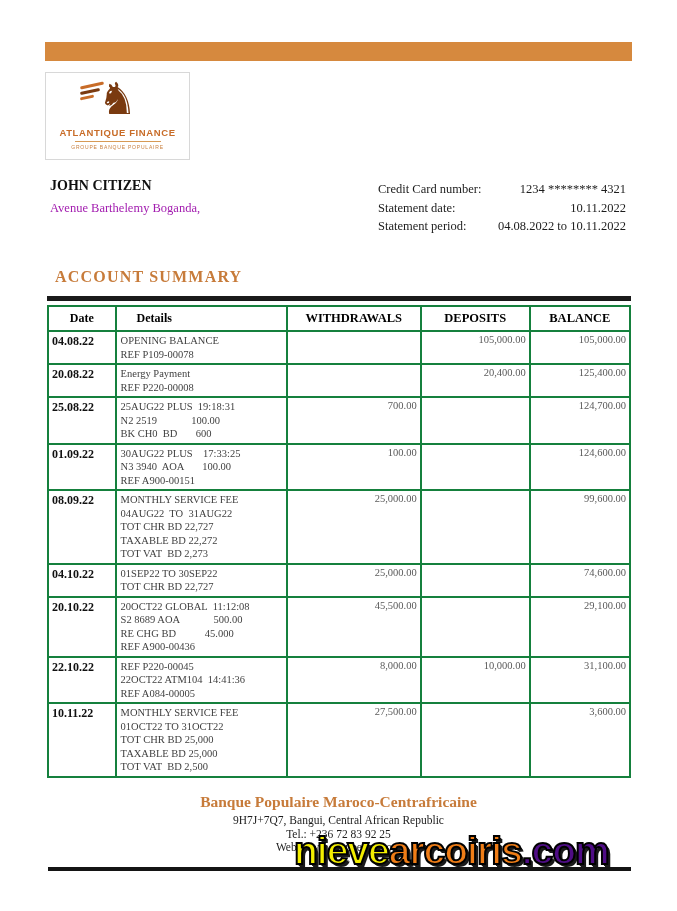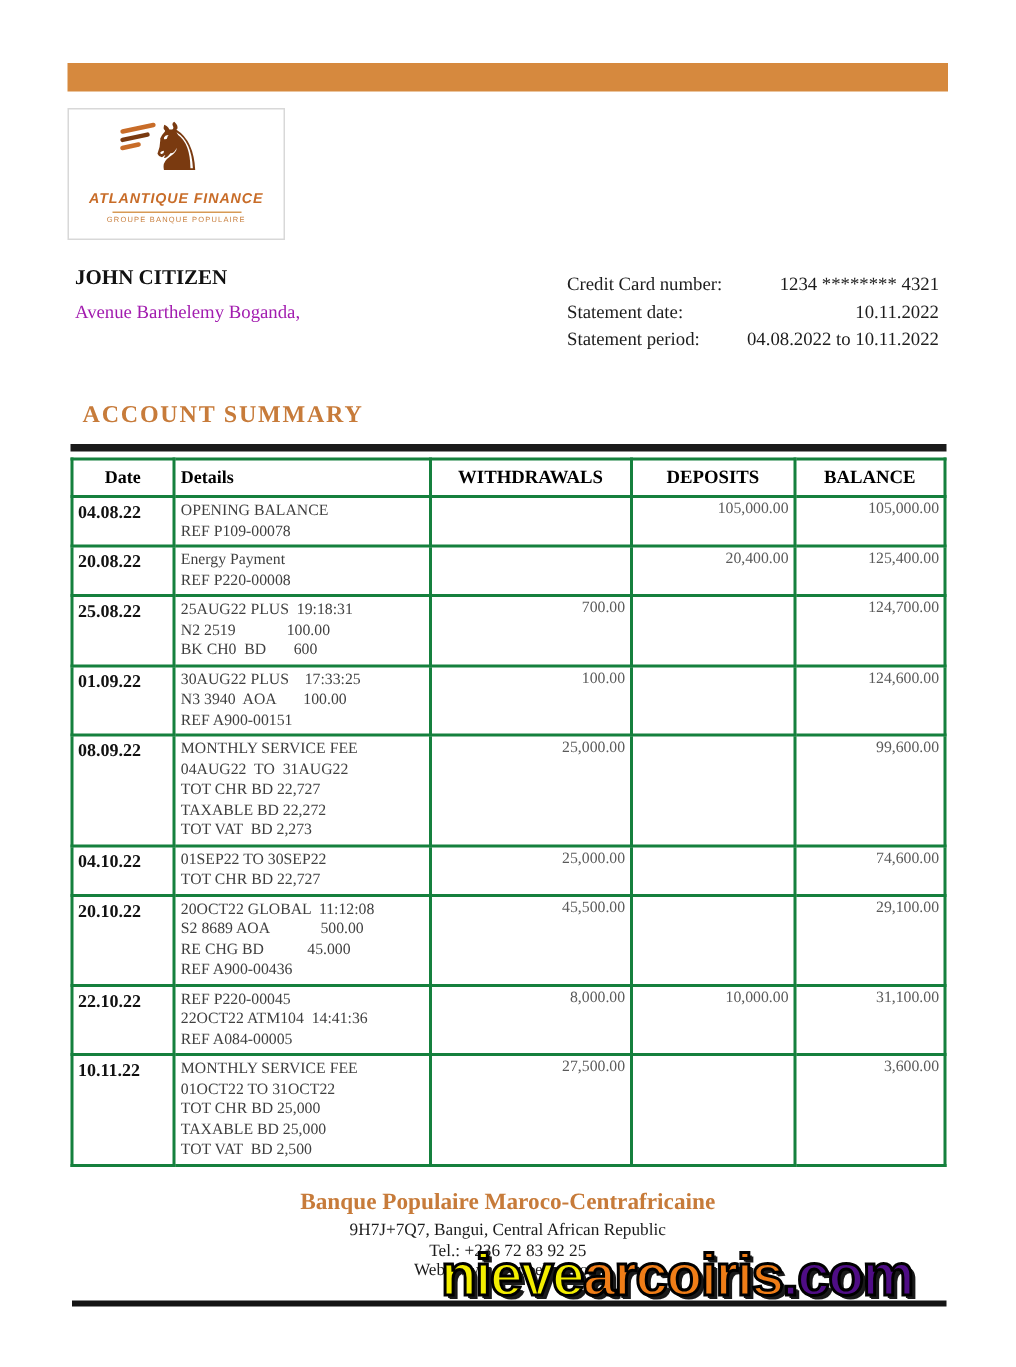--- a/index.html
+++ b/index.html
@@ -15,21 +15,21 @@
               border:1px solid #d8d8d8; background:#fff; display:flex; flex-direction:column;
               align-items:center; justify-content:flex-start; padding-top:2px; }
   .horse-wrap { position:relative; height:50px; width:80px; text-align:center; }
   .horse-glyph { font-family:"DejaVu Sans", sans-serif; font-size:44px; line-height:48px; color:#7a3a10; }
   .speed-lines { position:absolute; left:2px; top:6px; width:26px; }
   .speed-lines i { display:block; height:3px; margin:3px 0; border-radius:2px; transform:rotate(-12deg); }
   .speed-lines i:nth-child(1){ background:#c86c28; width:24px; }
   .speed-lines i:nth-child(2){ background:#7a3a10; width:20px; }
   .speed-lines i:nth-child(3){ background:#c86c28; width:14px; }
   .logo-name { font-family:"Liberation Sans", sans-serif; font-size:9.5px; letter-spacing:.6px;
-               color:#c86c28; font-weight:bold; margin-top:2px;font-style:italic; }
+               color:#c86c28; font-weight:bold; margin-top:2px; }
   .logo-rule { width:86px; height:1px; background:#d79a55; margin:3px 0 2px; }
   .logo-tagline { font-family:"Liberation Sans", sans-serif; font-size:5px; letter-spacing:.8px; color:#c87f3e; }
 
   
   .customer { position:absolute; top:178px; left:50px; }
   .customer-name { font-size:14px; font-weight:bold; color:#111; margin-bottom:5px; }
   .customer-line { font-size:12.5px; color:#a21caf; line-height:19px; }
 
   
   .acct-info { position:absolute; top:180px; left:378px; width:248px; }
@@ -42,21 +42,21 @@
                    color:#c77b3a; letter-spacing:1.2px; }
 
   
   .table-topbar { position:absolute; top:296px; left:47px; width:584px; height:5px; background:#1a1a1a; }
 
   
   table.stmt { position:absolute; top:305px; left:47px; width:584px; border-collapse:collapse;
                table-layout:fixed; }
   table.stmt th, table.stmt td { border:2px solid #15803d; vertical-align:top; }
   th.h-date { width:62px; font-size:12px; text-align:center; padding:4px 2px; }
-  th.h-details { width:157px; font-size:12px; text-align:left; padding:4px 4px; }
+  th.h-details { width:157px; font-size:12px; text-align:left; padding:4px 20px; }
   th.h-withdrawals { width:123px; font-size:12.5px; text-align:center; padding:4px 2px; }
   th.h-deposits { width:100px; font-size:12.5px; text-align:center; padding:4px 2px; }
   th.h-balance { width:92px; font-size:12.5px; text-align:center; padding:4px 2px; }
   td.c-date { font-size:12px; font-weight:bold; color:#111; padding:2px 2px 2px 3px; }
   td.c-details { padding:2px 4px; }
   td.c-details div { font-size:10.5px; color:#3f3f3f; line-height:13.5px; white-space:pre; }
   td.c-amount { font-size:10.5px; color:#5a5a5a; text-align:right; padding:2px 3px 2px 2px; }
 
   
   .footer { position:absolute; top:793px; left:0; width:677px; text-align:center; }

